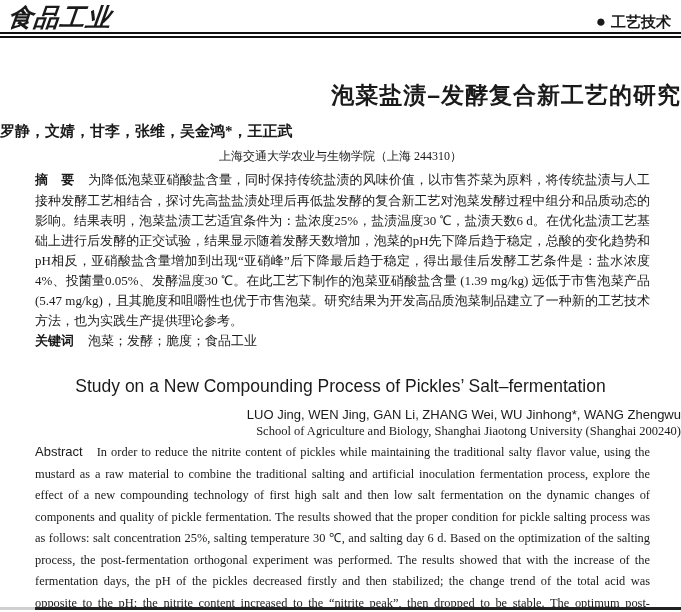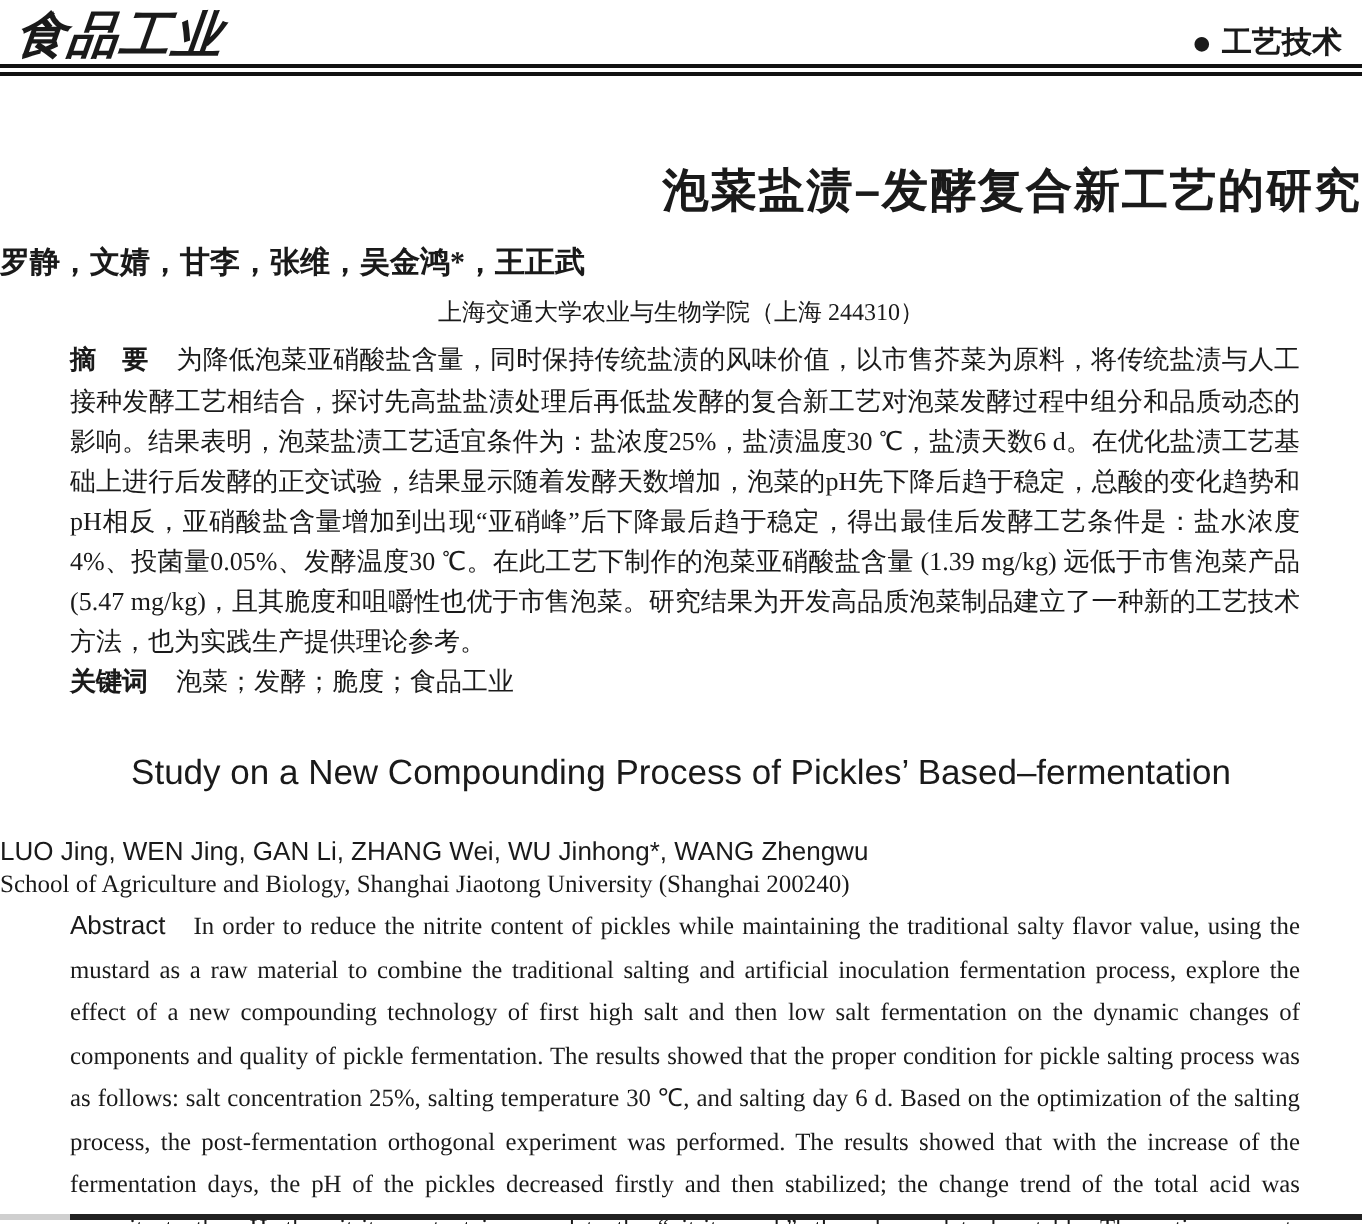--- a/index.html
+++ b/index.html
@@ -73,28 +73,28 @@
     line-height:20px;
   }
   
   .en-title {
     margin-top:24px;
     text-align:center;
     font-family:"Liberation Sans", sans-serif;
     font-size:17.5px;
   }
   .en-authors {
-    margin-top:21px;
-    text-align:left;
+    margin-top:10px;
+    text-align:right;
     font-family:"Liberation Sans", sans-serif;
     font-size:13px;
   }
   .en-affil {
     margin-top:2px;
-    text-align:left;
+    text-align:right;
     font-size:12.5px;
   }
   .en-abstract {
     margin:2px 31px 0 35px;
     font-size:12.4px;
     line-height:21.5px;
     text-align:justify;
   }
   .en-label {
     font-family:"Liberation Sans", sans-serif;
@@ -126,20 +126,20 @@
 <div class="double-rule"></div>
 
 <div class="cn-title">泡菜盐渍–发酵复合新工艺的研究</div>
 <div class="cn-authors">罗静，文婧，甘李，张维，吴金鸿*，王正武</div>
 <div class="cn-affil">上海交通大学农业与生物学院（上海 244310）</div>
 
 <p class="cn-abstract"><span class="cn-label">摘　要</span><span class="label-gap"></span><span>为降低泡菜亚硝酸盐含量，同时保持传统盐渍的风味价值，以市售芥菜为原料，将传统盐渍与人工接种发酵工艺相结合，探讨先高盐盐渍处理后再低盐发酵的复合新工艺对泡菜发酵过程中组分和品质动态的影响。结果表明，泡菜盐渍工艺适宜条件为：盐浓度25%，盐渍温度30 ℃，盐渍天数6 d。在优化盐渍工艺基础上进行后发酵的正交试验，结果显示随着发酵天数增加，泡菜的pH先下降后趋于稳定，总酸的变化趋势和pH相反，亚硝酸盐含量增加到出现“亚硝峰”后下降最后趋于稳定，得出最佳后发酵工艺条件是：盐水浓度4%、投菌量0.05%、发酵温度30 ℃。在此工艺下制作的泡菜亚硝酸盐含量 (1.39 mg/kg) 远低于市售泡菜产品 (5.47 mg/kg)，且其脆度和咀嚼性也优于市售泡菜。研究结果为开发高品质泡菜制品建立了一种新的工艺技术方法，也为实践生产提供理论参考。</span></p>
 
 <p class="cn-keywords"><span class="cn-label">关键词</span><span class="label-gap"></span><span>泡菜；发酵；脆度；食品工业</span></p>
 
-<div class="en-title">Study on a New Compounding Process of Pickles’ Based–fermentation</div>
+<div class="en-title">Study on a New Compounding Process of Pickles’ Salt–fermentation</div>
 <div class="en-authors">LUO Jing, WEN Jing, GAN Li, ZHANG Wei, WU Jinhong*, WANG Zhengwu</div>
 <div class="en-affil">School of Agriculture and Biology, Shanghai Jiaotong University (Shanghai 200240)</div>
 
 <p class="en-abstract"><span class="en-label">Abstract</span><span class="label-gap"></span><span>In order to reduce the nitrite content of pickles while maintaining the traditional salty flavor value, using the mustard as a raw material to combine the traditional salting and artificial inoculation fermentation process, explore the effect of a new compounding technology of first high salt and then low salt fermentation on the dynamic changes of components and quality of pickle fermentation. The results showed that the proper condition for pickle salting process was as follows: salt concentration 25%, salting temperature 30 ℃, and salting day 6 d. Based on the optimization of the salting process, the post-fermentation orthogonal experiment was performed. The results showed that with the increase of the fermentation days, the pH of the pickles decreased firstly and then stabilized; the change trend of the total acid was opposite to the pH; the nitrite content increased to the “nitrite peak”, then dropped to be stable. The optimum post-fermentation process condition was as follows: salt concentration 4%, bacterial inoculum 0.05% and fermentation temperature 30 ℃. The nitrite content (1.39 mg/kg) was much lower than the marketed pickle product (5.47 mg/kg), and its crispness and chewiness were also superior to those of the market. A new process technology method for the development of high-quality pickle products was established and the theoretical reference for practical production was provided.</span></p>
 
 <div class="bottom-rule-stub"></div>
 <div class="bottom-rule"></div>
 
 </body></html>

